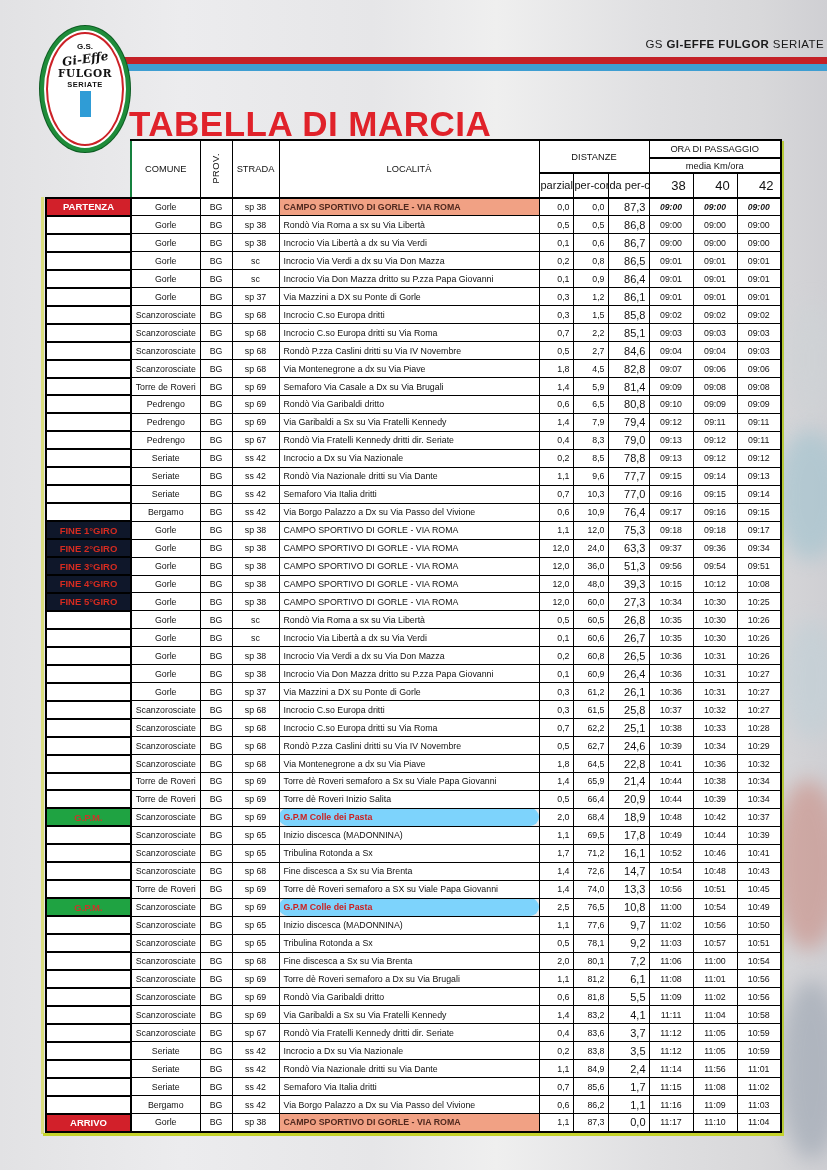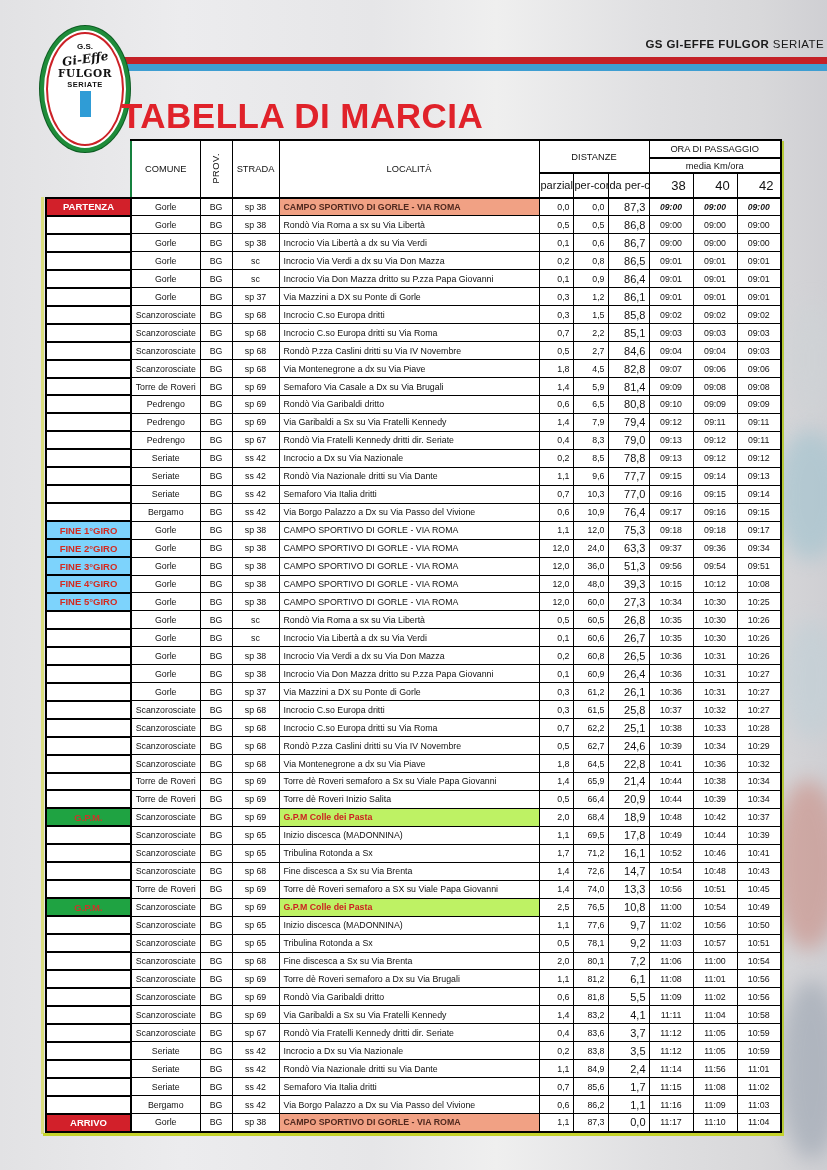--- a/index.html
+++ b/index.html
@@ -16,35 +16,35 @@
   .blob.b3{left:6px;top:780px;width:70px;height:170px;background:#c76a5a;opacity:.4;}
   .blob.b4{left:12px;top:980px;width:64px;height:180px;background:#8895a5;opacity:.45;}
   .blob.b5{left:20px;top:300px;width:50px;height:120px;background:#cdd3d6;opacity:.5;}
 
   
   .stripe{position:absolute;left:55px;right:0;}
   .stripe.red{top:57px;height:7px;background:#c42127;}
   .stripe.blue{top:64px;height:7px;background:#3e9ed2;}
 
   .club-line{position:absolute;top:38px;right:3px;font-size:11.5px;color:#1a1a1a;letter-spacing:.4px;white-space:nowrap;}
-  .club-line .gs{font-weight:700;margin-top:36px;}
+  .club-line .gs{font-weight:400;margin-top:36px;}
   .club-line .bold{font-weight:800;}
   .club-line .light{font-weight:300;}
 
   
   .logo{position:absolute;left:40px;top:26px;width:90px;height:126px;}
   .logo .outer{position:absolute;inset:0;border-radius:50%;background:#fff;border:4px solid #1f8c3a;box-shadow:0 0 0 1px #0c5c22;}
   .logo .inner{position:absolute;inset:6px;border-radius:50%;border:2px solid #cc2127;display:flex;flex-direction:column;align-items:center;justify-content:flex-start;padding-top:8px;box-sizing:border-box;}
   .logo .gs-txt{font-size:8px;font-weight:bold;color:#111;}
   .logo .script{font-family:"DejaVu Serif",serif;font-style:italic;font-size:12px;font-weight:bold;color:#111;transform:rotate(-8deg);margin-top:1px;}
   .logo .fulgor{font-family:"DejaVu Serif",serif;font-size:10.5px;font-weight:bold;letter-spacing:.5px;color:#111;margin-top:1px;}
   .logo .seriate{font-size:7.5px;font-weight:bold;letter-spacing:.5px;color:#111;margin-top:1px;}
   .logo .bluebar{width:11px;height:26px;background:#2f9cd6;margin-top:2px;}
 
-  .page-title{position:absolute;left:121px;top:96px;margin:0;font-size:35px;font-weight:900;letter-spacing:.5px;color:#e0222a;}
+  .page-title{position:absolute;left:121px;top:96px;margin:8px;font-size:35px;font-weight:900;letter-spacing:.5px;color:#e0222a;}
 
   
   .frame-left{position:absolute;left:41px;top:197px;width:3px;height:937px;background:#dade7d;}
   .frame-right{position:absolute;left:781px;top:141px;width:3px;height:993px;background:#b7ca39;}
   .frame-bottom{position:absolute;left:43px;top:1133px;width:741px;height:3px;background:#c4d22b;}
 
   
   table.marcia{position:absolute;left:45px;top:139px;border-collapse:collapse;table-layout:fixed;width:735px;}
   table.marcia td,table.marcia th{box-sizing:border-box;overflow:hidden;white-space:nowrap;}
 
@@ -55,34 +55,34 @@
   th.nohd{background:transparent;border:none;}
   tr.hrow3 th{border-bottom:2px solid #000;}
   th.sub{font-size:11px;font-weight:400;white-space:normal;line-height:1.05;vertical-align:middle;}
   th.speed{font-size:13px;font-weight:400;padding-left:16px;}
   th.vert{vertical-align:middle;}
   th.vert span{writing-mode:vertical-rl;transform:rotate(180deg);font-size:9.3px;letter-spacing:.5px;display:inline-block;}
 
   td.lbl{border:2px solid #000;background:#fff;text-align:center;font-size:9.5px;font-weight:bold;color:#fff;padding:0 1px;}
   td.lbl.empty{background:#fff;}
   td.lbl.red{background:#d2202a;color:#fff;}
-  td.lbl.yellow{background:#7dd3fc;color:#d42b20;}
+  td.lbl.yellow{background:#0f172a;color:#d42b20;}
   td.lbl.green{background:#1fa342;color:#c8382a;}
 
   td.dc{background:#fff;border:1px solid #000;font-size:8.8px;color:#111;height:17.96px;padding:0 3px;text-align:center;vertical-align:middle;}
   td.dc.left2{border-left:2px solid #000;}
   td.dc.right2{border-right:2px solid #000;}
   tr.last td{border-bottom:2.5px solid #000;}
   td.dc.loc{text-align:left;padding-left:4px;}
   td.dc.num{text-align:right;padding-right:3px;}
   td.dc.resto{font-size:11px;}
   td.dc.time{font-size:8.8px;}
   td.dc.time.it{font-style:italic;font-weight:bold;font-size:8.6px;}
   td.dc.loc.salmon{background:#f1a184;color:#50291f;font-weight:bold;}
-  td.dc.loc.green{background:#bef264;color:#cc2222;font-weight:bold;}
+  td.dc.loc.green{background:#7dd3fc;color:#cc2222;font-weight:bold;border-radius:9px;}
 </style>
 </head>
 <body>
 
 <div class="photo-strip">
   <div class="blob b5"></div>
     <div class="blob b1"></div>
     <div class="blob b2"></div>
     <div class="blob b3"></div>
     <div class="blob b4"></div>

